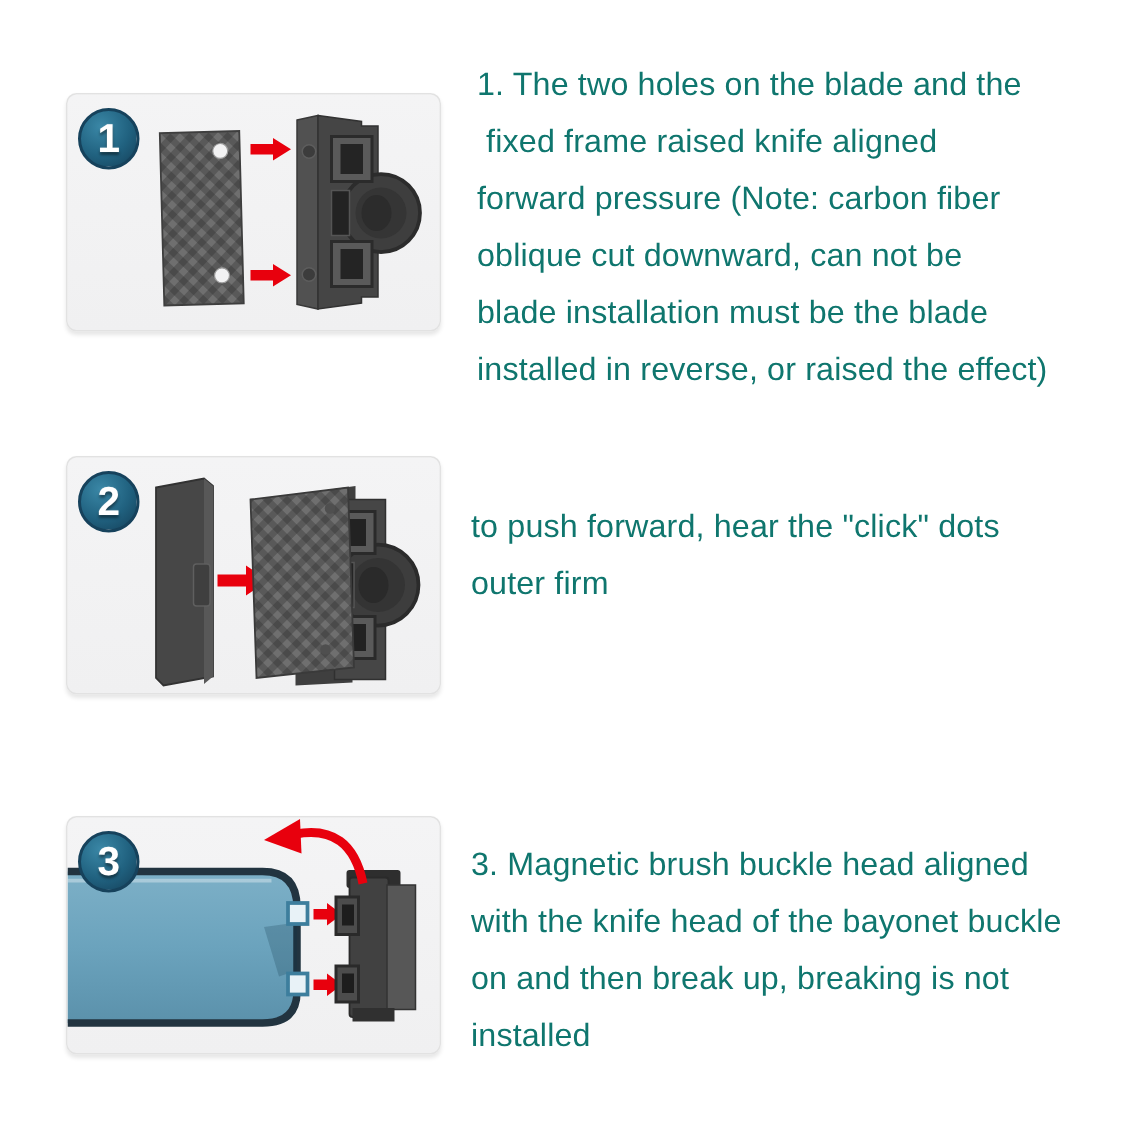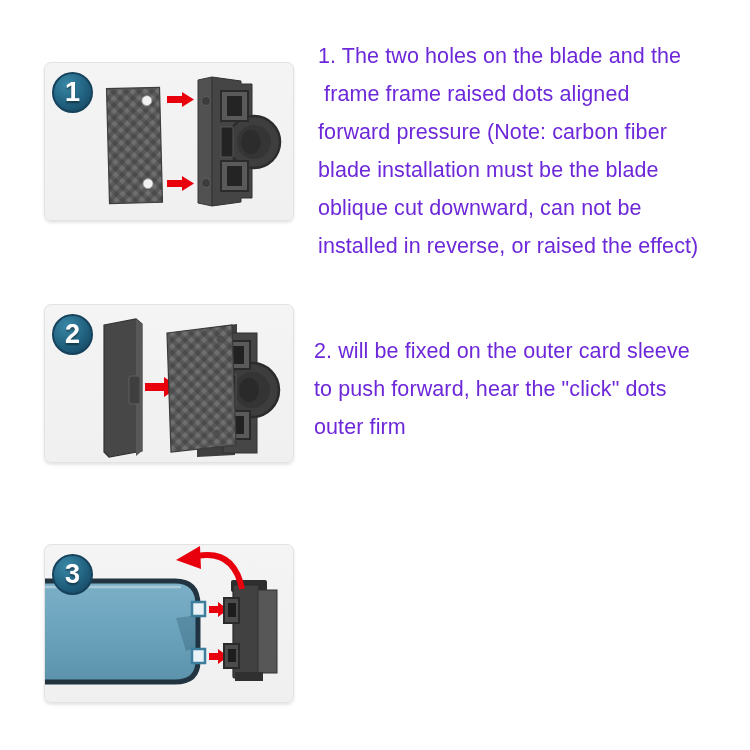--- a/index.html
+++ b/index.html
@@ -22,21 +22,21 @@
     position:absolute;left:7px;top:9px;width:41px;height:41px;border-radius:50%;
     background:radial-gradient(circle at 35% 28%,#3a87a6 0%,#20617f 55%,#143f58 100%);
     border:2px solid #16425c;box-sizing:border-box;
     display:flex;align-items:center;justify-content:center;
     color:#ffffff;font-size:27px;font-weight:bold;
     text-shadow:0 2px 2px rgba(0,0,0,0.45), 0 0 1px rgba(255,255,255,0.3);
     z-index:2;
   }
   .steptext{
     position:absolute;font-size:21.5px;line-height:38px;letter-spacing:0.1px;
-    color:#6d28d9;
+    color:#0f766e;
   }
   #text-1{left:318px;top:37px;}
   #text-2{left:314px;top:332px;}
   #text-3{left:314px;top:557px;}
   .tline{white-space:pre;}
 </style>
 </head>
 <body>
 
 <div id="page">
@@ -141,27 +141,32 @@
       <g>
         <path d="M197,44 Q189,4 152,11" fill="none" stroke="#e8000d" stroke-width="6"></path>
         <polygon points="155,1 131,15 156,24" fill="#e8000d"></polygon>
       </g>
     </svg>
     <div class="badge">3</div>
   </div>
 
   <div class="steptext" id="text-1">
     <div class="tline">1. The two holes on the blade and the</div>
-    <div class="tline"> frame frame raised dots aligned</div>
+    <div class="tline"> fixed frame raised knife aligned</div>
     <div class="tline">forward pressure (Note: carbon fiber</div>
+    <div class="tline">oblique cut downward, can not be</div>
     <div class="tline">blade installation must be the blade</div>
-    <div class="tline">oblique cut downward, can not be</div>
     <div class="tline">installed in reverse, or raised the effect)</div>
   </div>
 
   <div class="steptext" id="text-2">
-    <div class="tline">2. will be fixed on the outer card sleeve</div>
     <div class="tline">to push forward, hear the "click" dots</div>
     <div class="tline">outer firm</div>
   </div>
 
+  <div class="steptext" id="text-3">
+    <div class="tline">3. Magnetic brush buckle head aligned</div>
+    <div class="tline">with the knife head of the bayonet buckle</div>
+    <div class="tline">on and then break up, breaking is not</div>
+    <div class="tline">installed</div>
+  </div>
 
 </div>
 
 </body></html>

